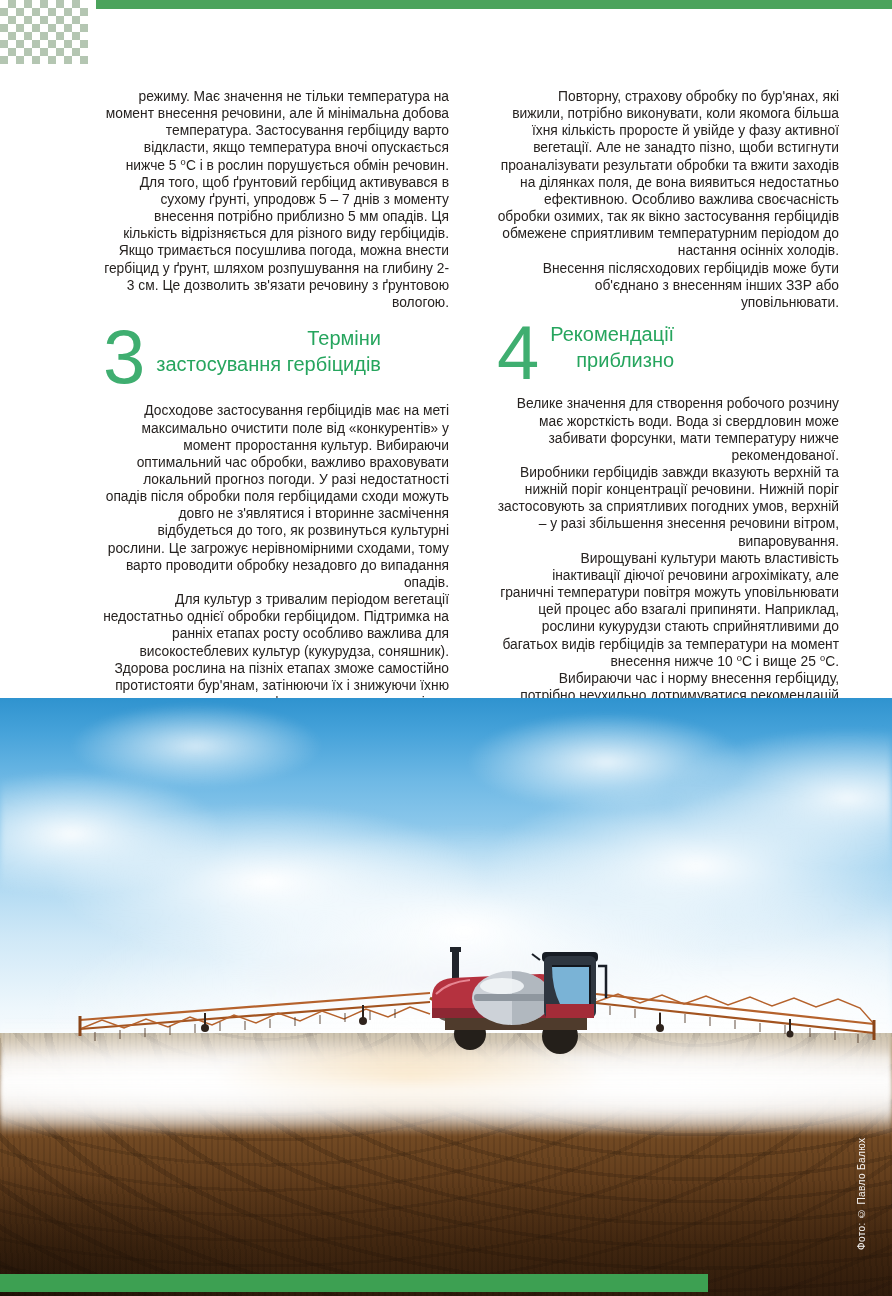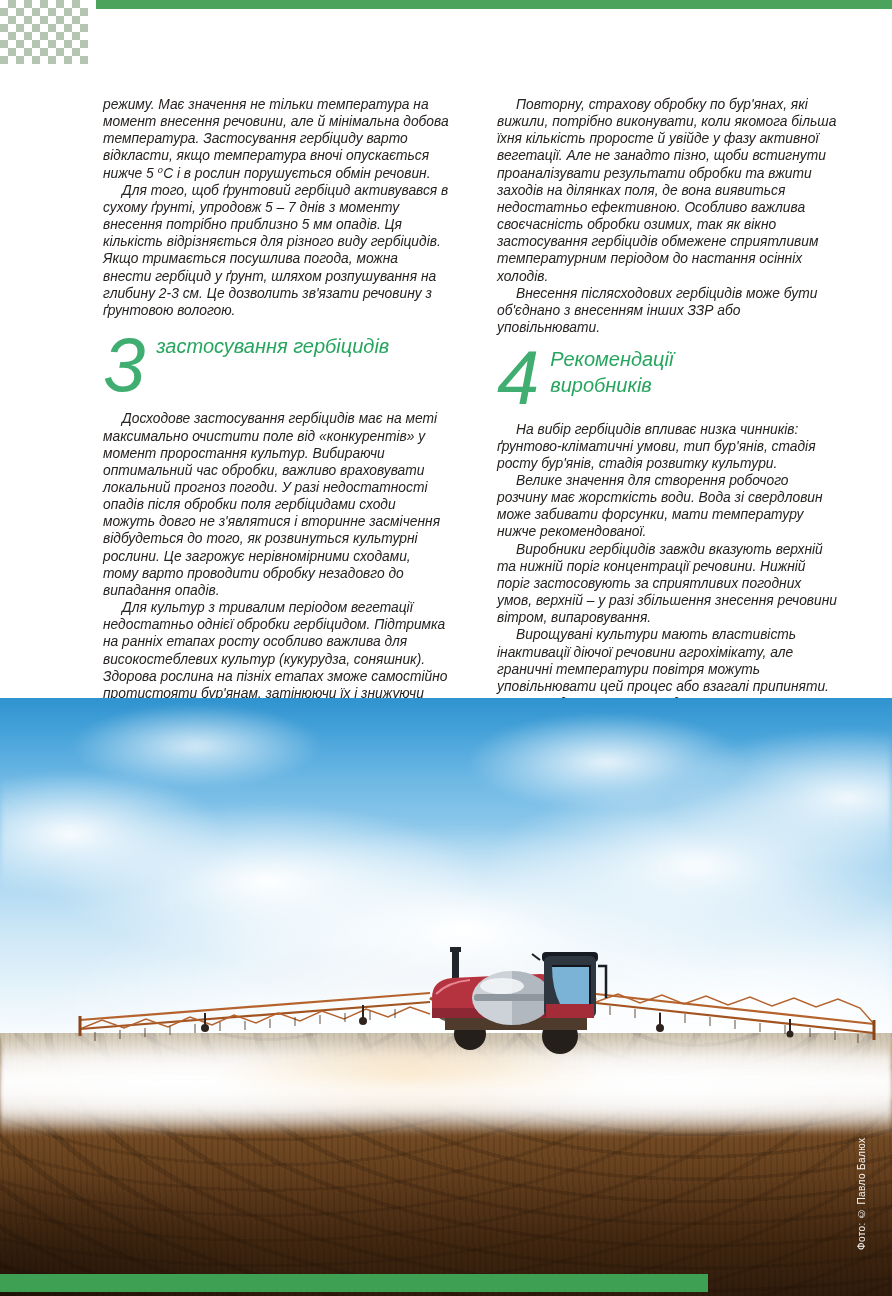--- a/index.html
+++ b/index.html
@@ -12,21 +12,21 @@
   
   .checker{
     position:absolute;left:0;top:0;width:88px;height:64px;
     background:conic-gradient(#b4c6b2 90deg,#ffffff 90deg 180deg,#b4c6b2 180deg 270deg,#ffffff 270deg);
     background-size:16px 16px;z-index:12;
   }
   .topbar{position:absolute;left:96px;top:0;width:796px;height:9px;background:#4ba35c;z-index:12;}
   .bottombar{position:absolute;left:0;top:1274px;width:708px;height:18px;background:#3da052;z-index:12;}
 
   
-  .col{position:absolute;top:96px;color:#262220;font-size:13.8px;line-height:17.15px;text-align:left;font-style:italic;}
+  .col{position:absolute;top:88px;color:#262220;font-size:13.8px;line-height:17.15px;text-align:right;}
   .col-left{left:103px;width:346px;}
   .col-right{left:461px;width:342px;margin-left:36px;}
   .col p{margin:0;text-indent:19px;}
   .col p.no-indent{text-indent:0;}
 
   .section-head{display:flex;align-items:flex-start;gap:13px;}
   .sh-left{margin:11px 0 13px 0;}
   .sh-right{margin:7px 0 10px 0;}
   .sh-digit{
     font-size:76px;line-height:0.86;font-weight:300;color:#3fae70;
@@ -99,41 +99,41 @@
   <div class="checker"></div>
   <div class="topbar"></div>
 
   <div class="col col-left">
     <p class="no-indent">режиму. Має значення не тільки температура на момент внесення речовини, але й мінімальна добова температура. Застосування гербіциду варто відкласти, якщо температура вночі опускається нижче 5 ⁰С і в рослин порушується обмін речовин.</p>
     <p>Для того, щоб ґрунтовий гербіцид активувався в сухому ґрунті, упродовж 5 – 7 днів з моменту внесення потрібно приблизно 5 мм опадів. Ця кількість відрізняється для різного виду гербіцидів. Якщо тримається посушлива погода, можна внести гербіцид у ґрунт, шляхом розпушування на глибину 2-3 см. Це дозволить зв'язати речовину з ґрунтовою вологою.</p>
 
     <div class="section-head sh-left">
       <div class="sh-digit">3</div>
       <div class="sh-titles">
+        <div>Терміни</div>
         <div>застосування гербіцидів</div>
       </div>
     </div>
 
     <p>Досходове застосування гербіцидів має на меті максимально очистити поле від «конкурентів» у момент проростання культур. Вибираючи оптимальний час обробки, важливо враховувати локальний прогноз погоди. У разі недостатності опадів після обробки поля гербіцидами сходи можуть довго не з'являтися і вторинне засмічення відбудеться до того, як розвинуться культурні рослини. Це загрожує нерівномірними сходами, тому варто проводити обробку незадовго до випадання опадів.</p>
     <p>Для культур з тривалим періодом вегетації недостатньо однієї обробки гербіцидом. Підтримка на ранніх етапах росту особливо важлива для високостеблевих культур (кукурудза, соняшник). Здорова рослина на пізніх етапах зможе самостійно протистояти бур'янам, затінюючи їх і знижуючи їхню фотосинтетичну активність.</p>
   </div>
 
   <div class="col col-right">
     <p>Повторну, страхову обробку по бур'янах, які вижили, потрібно виконувати, коли якомога більша їхня кількість проросте й увійде у фазу активної вегетації. Але не занадто пізно, щоби встигнути проаналізувати результати обробки та вжити заходів на ділянках поля, де вона виявиться недостатньо ефективною. Особливо важлива своєчасність обробки озимих, так як вікно застосування гербіцидів обмежене сприятливим температурним періодом до настання осінніх холодів.</p>
     <p>Внесення післясходових гербіцидів може бути об'єднано з внесенням інших ЗЗР або уповільнювати.</p>
 
     <div class="section-head sh-right">
       <div class="sh-digit">4</div>
       <div class="sh-titles">
         <div>Рекомендації</div>
-        <div>виробників</div>
+        <div>приблизно</div>
       </div>
     </div>
 
-    <p>На вибір гербіцидів впливає низка чинників: ґрунтово-кліматичні умови, тип бур'янів, стадія росту бур'янів, стадія розвитку культури.</p>
     <p>Велике значення для створення робочого розчину має жорсткість води. Вода зі свердловин може забивати форсунки, мати температуру нижче рекомендованої.</p>
     <p>Виробники гербіцидів завжди вказують верхній та нижній поріг концентрації речовини. Нижній поріг застосовують за сприятливих погодних умов, верхній – у разі збільшення знесення речовини вітром, випаровування.</p>
     <p>Вирощувані культури мають властивість інактивації діючої речовини агрохімікату, але граничні температури повітря можуть уповільнювати цей процес або взагалі припиняти. Наприклад, рослини кукурудзи стають сприйнятливими до багатьох видів гербіцидів за температури на момент внесення нижче 10 ⁰С і вище 25 ⁰С.</p>
     <p>Вибираючи час і норму внесення гербіциду, потрібно неухильно дотримуватися рекомендацій виробника препарату.</p>
   </div>
 
   <div class="photo">
     <div class="sky"></div>
     <div class="clouds"></div>
     <div class="field">

